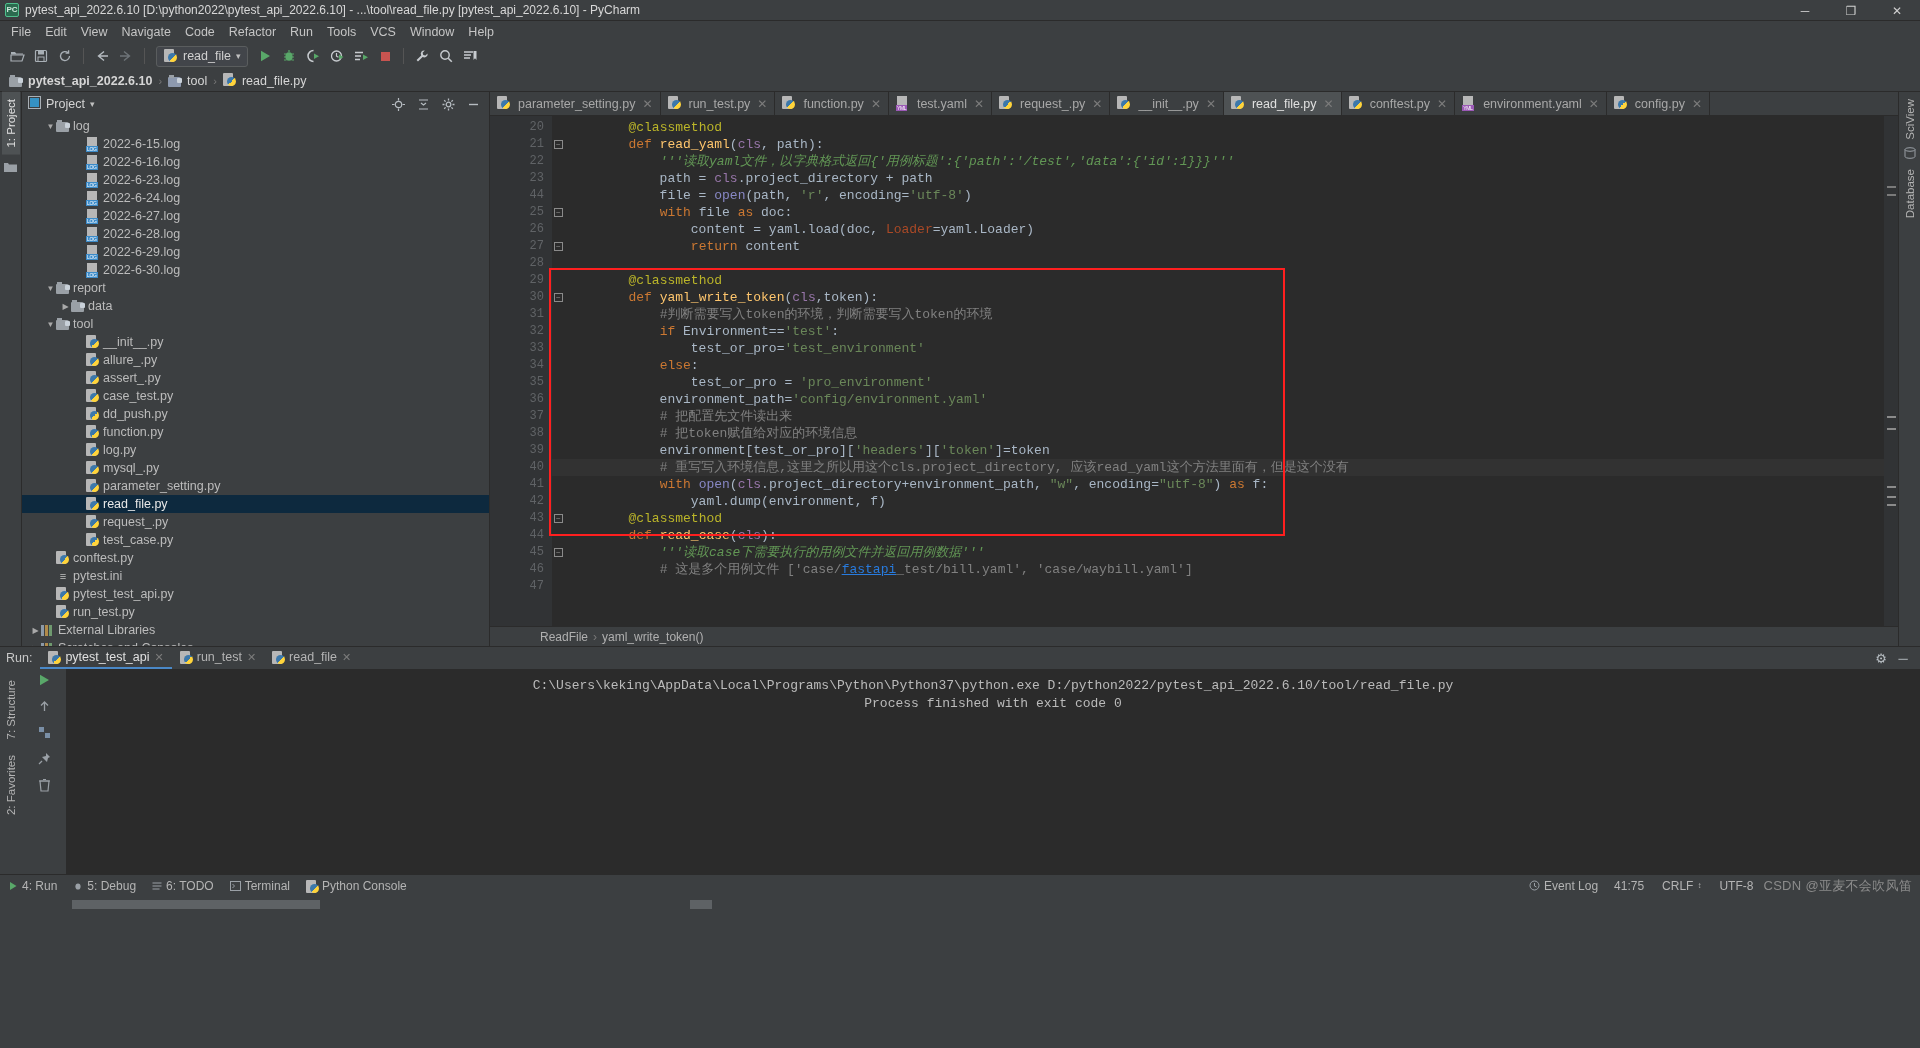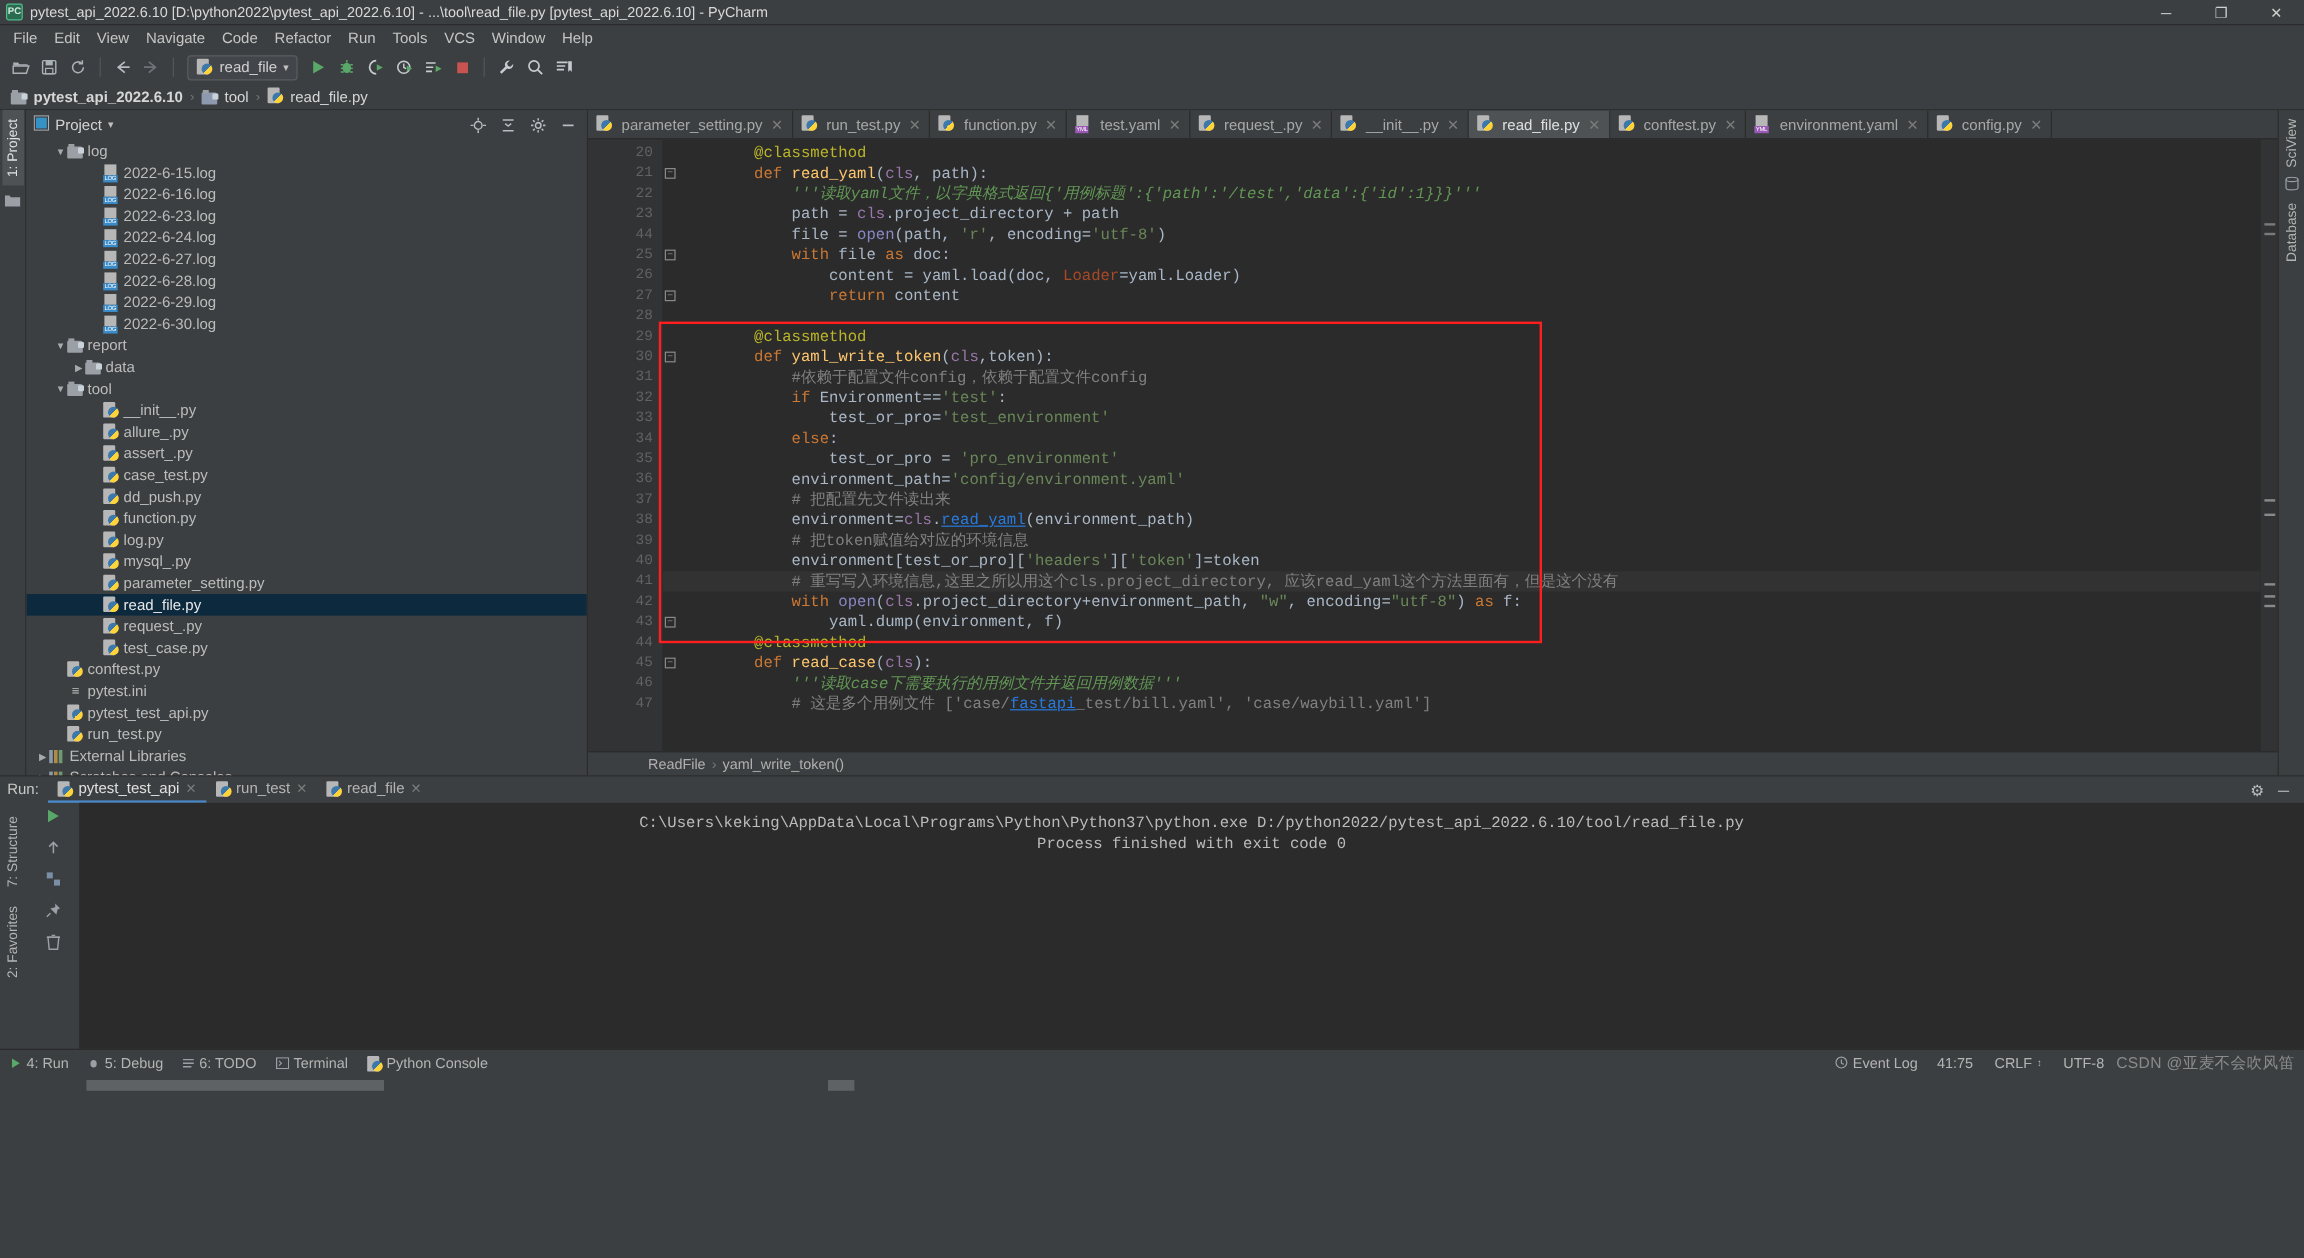--- a/index.html
+++ b/index.html
@@ -656,28 +656,27 @@
           <div class="cline">        <span class="kw">def </span><span class="fn">read_yaml</span>(<span class="cls">cls</span>, path):</div>
           <div class="cline">            <span class="doc">'''读取yaml文件，以字典格式返回{'用例标题':{'path':'/test','data':{'id':1}}}'''</span></div>
           <div class="cline">            path = <span class="cls">cls</span>.project_directory + path</div>
           <div class="cline">            file = <span class="bi">open</span>(path, <span class="str">'r'</span>, encoding=<span class="str">'utf-8'</span>)</div>
           <div class="cline">            <span class="kw">with </span>file <span class="kw">as </span>doc:</div>
           <div class="cline">                content = yaml.<span class="mth">load</span>(doc, <span class="par">Loader</span>=yaml.Loader)</div>
           <div class="cline">                <span class="kw">return </span>content</div>
           <div class="cline"></div>
           <div class="cline">        <span class="dec">@classmethod</span></div>
           <div class="cline">        <span class="kw">def </span><span class="fn">yaml_write_token</span>(<span class="cls">cls</span>,token):</div>
-          <div class="cline">            <span class="cmt">#依赖于配置文件config，依赖于配置文件config</span></div>
+          <div class="cline">            <span class="cmt">#判断需要写入token的环境，判断需要写入token的环境</span></div>
           <div class="cline">            <span class="kw">if </span>Environment==<span class="str">'test'</span>:</div>
           <div class="cline">                test_or_pro=<span class="str">'test_environment'</span></div>
           <div class="cline">            <span class="kw">else</span>:</div>
           <div class="cline">                test_or_pro = <span class="str">'pro_environment'</span></div>
           <div class="cline">            environment_path=<span class="str">'config/environment.yaml'</span></div>
           <div class="cline">            <span class="cmt"># 把配置先文件读出来</span></div>
-          <div class="cline">            environment=<span class="cls">cls</span>.<span class="lnk">read_yaml</span>(environment_path)</div>
           <div class="cline">            <span class="cmt"># 把token赋值给对应的环境信息</span></div>
           <div class="cline">            environment[test_or_pro][<span class="str">'headers'</span>][<span class="str">'token'</span>]=token</div>
           <div class="cline cur">            <span class="cmt"># 重写写入环境信息,这里之所以用这个cls.project_directory, 应该read_yaml这个方法里面有，但是这个没有</span></div>
           <div class="cline">            <span class="kw">with </span><span class="bi">open</span>(<span class="cls">cls</span>.project_directory+environment_path, <span class="str">"w"</span>, encoding=<span class="str">"utf-8"</span>) <span class="kw">as </span>f:</div>
           <div class="cline">                yaml.<span class="mth">dump</span>(environment, f)</div>
           <div class="cline">        <span class="dec">@classmethod</span></div>
           <div class="cline">        <span class="kw">def </span><span class="fn">read_case</span>(<span class="cls">cls</span>):</div>
           <div class="cline">            <span class="doc">'''读取case下需要执行的用例文件并返回用例数据'''</span></div>
           <div class="cline">            <span class="cmt"># 这是多个用例文件 ['case/<span class="lnk">fastapi</span>_test/bill.yaml', 'case/waybill.yaml']</span></div>
         </div>

